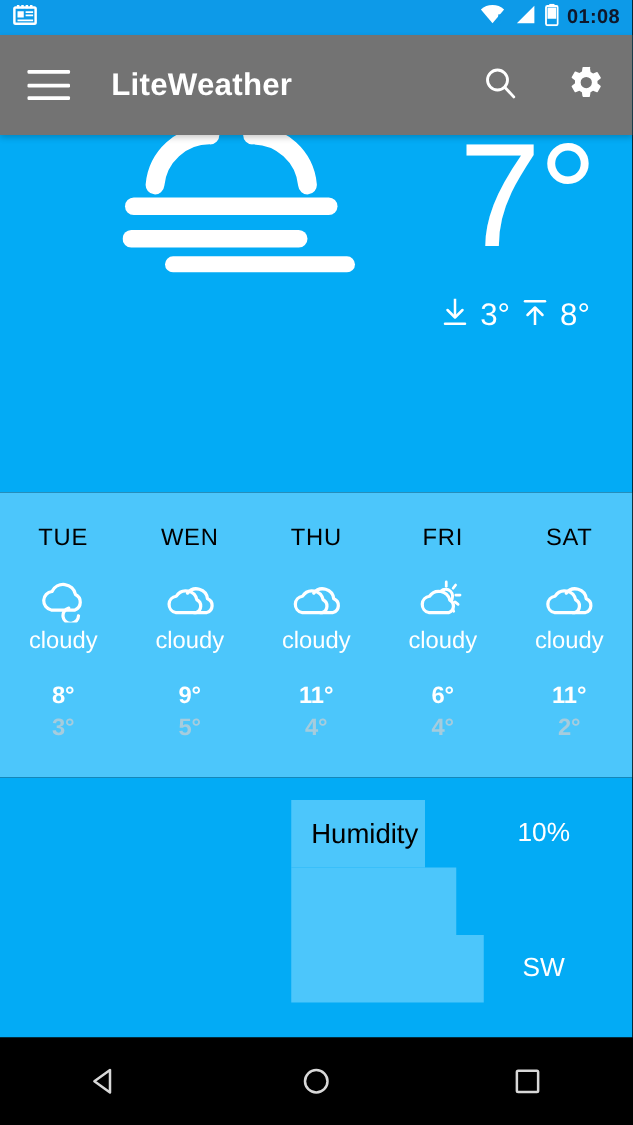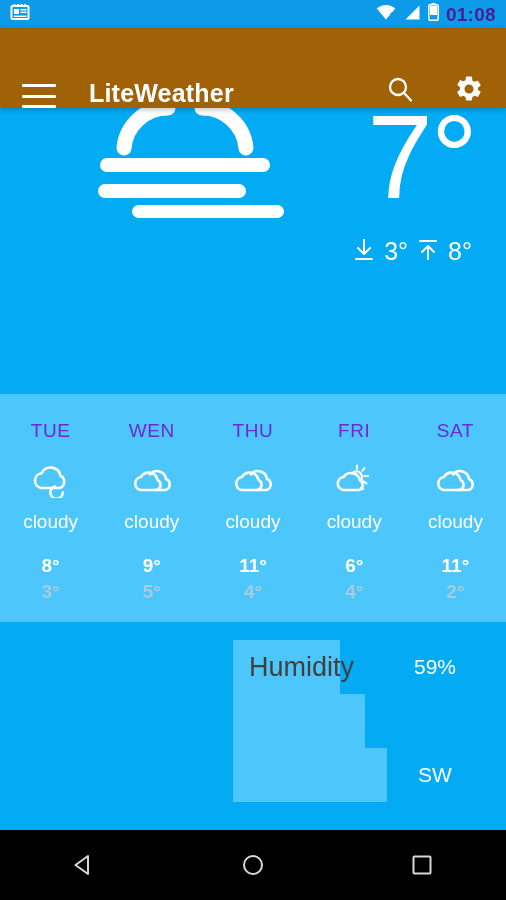--- a/index.html
+++ b/index.html
@@ -14,29 +14,29 @@
   
   .statusbar {
     position:absolute; top:0; left:0; width:506px; height:28px;
     background:#0D9AE8;
     display:flex; align-items:center;
     padding:0 10px;
   }
   .sb-left { display:flex; align-items:center; gap:6px; }
   .sb-right { margin-left:auto; display:flex; align-items:center; gap:7px; }
   .sb-time {
-    color:#4c1d95; font-size:19px; font-weight:bold;
+    color:#0f172a; font-size:16px; font-weight:bold;
     letter-spacing:.3px; line-height:1;
   }
 
   
   .appbar {
     position:absolute; top:28px; left:0; width:506px; height:80px;
-    background:#a16207;
-    display:flex; align-items:flex-end;
+    background:#737373;
+    display:flex; align-items:center;
     padding:0 22px;
     z-index:6;
     box-shadow:0 2px 5px rgba(0,0,0,.22);
   }
   .hamburger { width:34px; height:24px; display:flex; flex-direction:column; justify-content:space-between; cursor:pointer; }
   .hamburger span { display:block; height:3px; background:#fff; border-radius:1px; width:100%; }
   .app-title {
     color:#fff; font-size:25px; font-weight:bold;
     margin-left:33px; letter-spacing:.2px; white-space:nowrap;
   }
@@ -66,23 +66,23 @@
   
   .forecast {
     position:absolute; top:394px; left:0; width:506px; height:228px;
     background:#4CC6FB;
     display:flex; z-index:2;
   }
   .fc-day {
     flex:1; display:flex; flex-direction:column; align-items:center;
     padding-top:26px;
   }
-  .fc-dow { color:#6d28d9; font-size:19px; letter-spacing:.6px; }
+  .fc-dow { color:#000000; font-size:19px; letter-spacing:.6px; }
   .fc-icon { margin-top:22px; height:34px; display:flex; align-items:center; }
-  .fc-cond { color:#fff; font-size:19px; margin-top:13px; }
+  .fc-cond { color:#fff; font-size:19px; margin-top:4px; }
   .fc-hi { color:#fff; font-size:19px; font-weight:bold; margin-top:22px; }
   .fc-lo { color:#A6CCDD; font-size:19px; font-weight:bold; margin-top:4px; }
 
   
   .details {
     position:absolute; top:622px; left:0; width:506px; height:208px;
     background:#03ABF5; z-index:2; overflow:hidden;
   }
   .det-fog { position:absolute; left:97px; top:705px; }
   .det-rows { position:absolute; left:0; top:0; width:506px; height:208px; }
@@ -90,21 +90,21 @@
     position:absolute; left:0; width:506px; height:54px;
     display:flex; align-items:center;
   }
   .det-hl {
     position:absolute; top:0; left:233px; height:54px;
     background:#4CC6FB;
   }
   .det-label {
     position:absolute; left:249px; top:0; height:54px;
     display:flex; align-items:center;
-    color:#404040; font-size:27px; z-index:2; white-space:nowrap;
+    color:#000000; font-size:22px; z-index:2; white-space:nowrap;
   }
   .det-value {
     position:absolute; left:380px; top:0; width:110px; height:54px;
     display:flex; align-items:center; justify-content:center;
     color:#fff; font-size:21px; z-index:2; white-space:nowrap;
   }
 
   
   .navbar {
     position:absolute; bottom:0; left:0; width:506px; height:70px;
@@ -289,21 +289,21 @@
       <div class="fc-lo">2°</div>
     </div>
   </div>
 
   <div class="details">
     <div class="det-rows">
 
       <div class="det-row" style="top:18px;">
         <div class="det-hl" id="hl0" style="width: 107px;"></div>
         <div class="det-label">Humidity</div>
-        <div class="det-value">59%</div>
+        <div class="det-value">10%</div>
       </div>
 
       <div class="det-row" style="top:72px;">
         <div class="det-hl" id="hl1" style="width: 132px;"></div>
       </div>
 
       <div class="det-row" style="top:126px;">
         <div class="det-hl" id="hl2" style="width: 154px;"></div>
         <div class="det-value">SW</div>
       </div>

